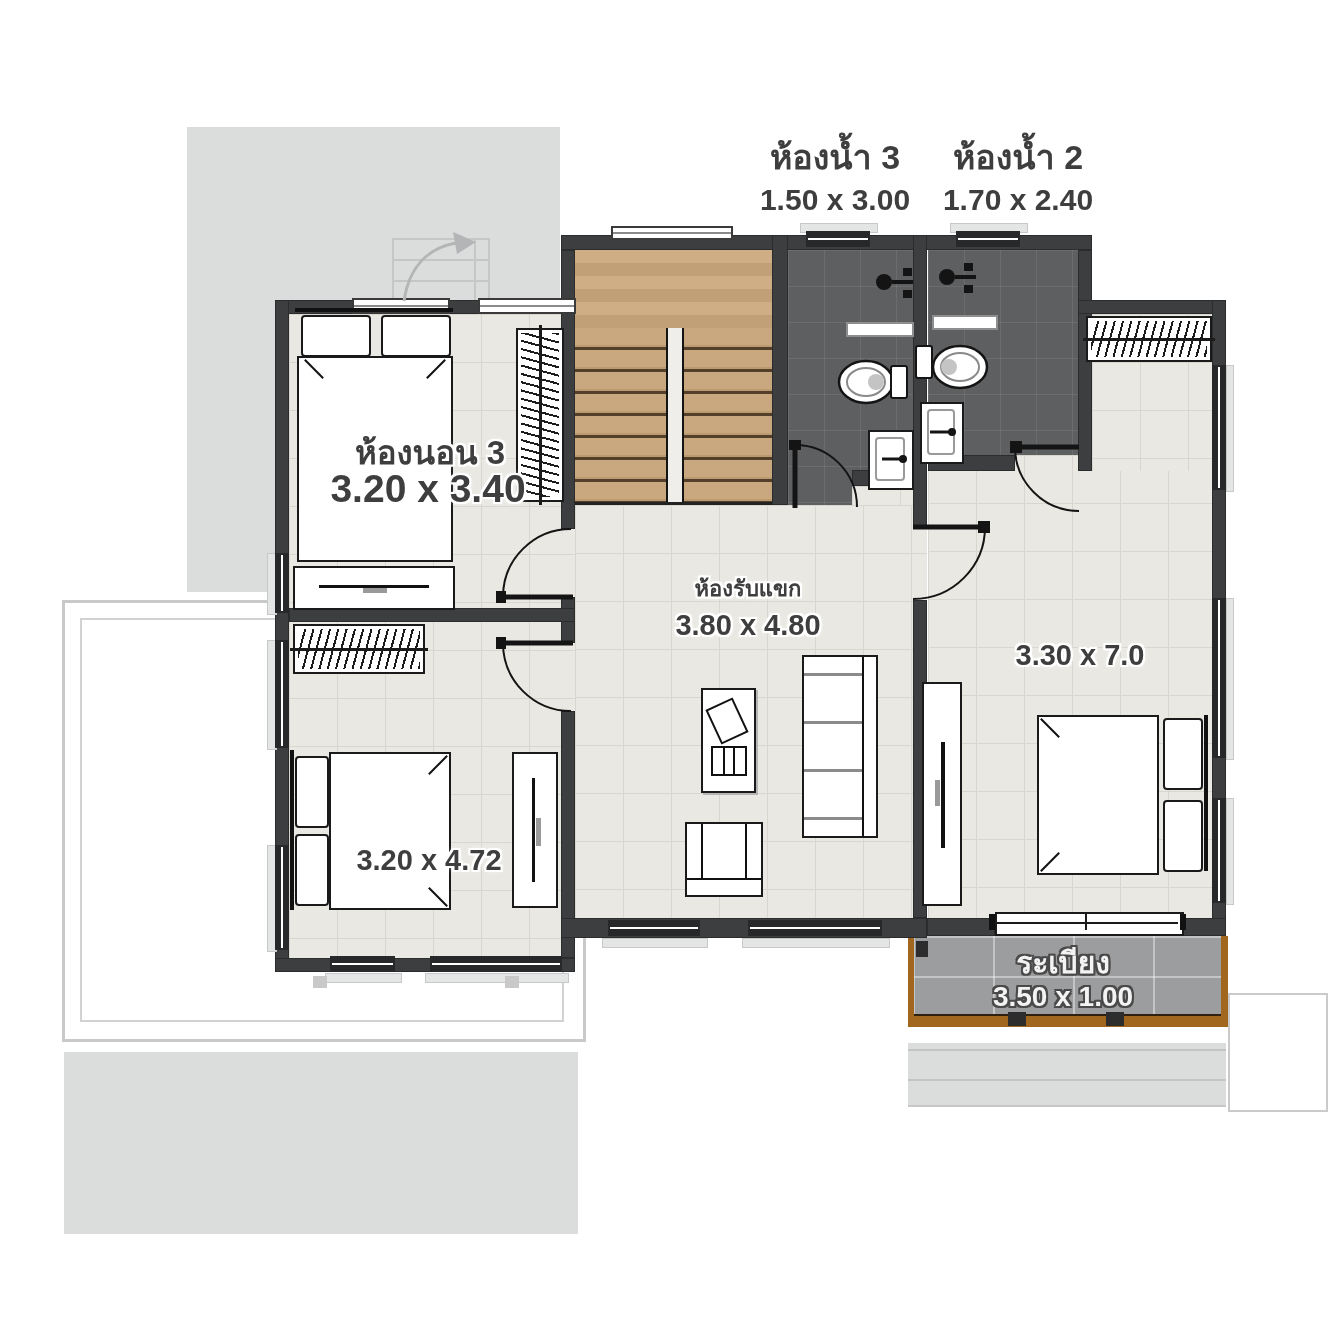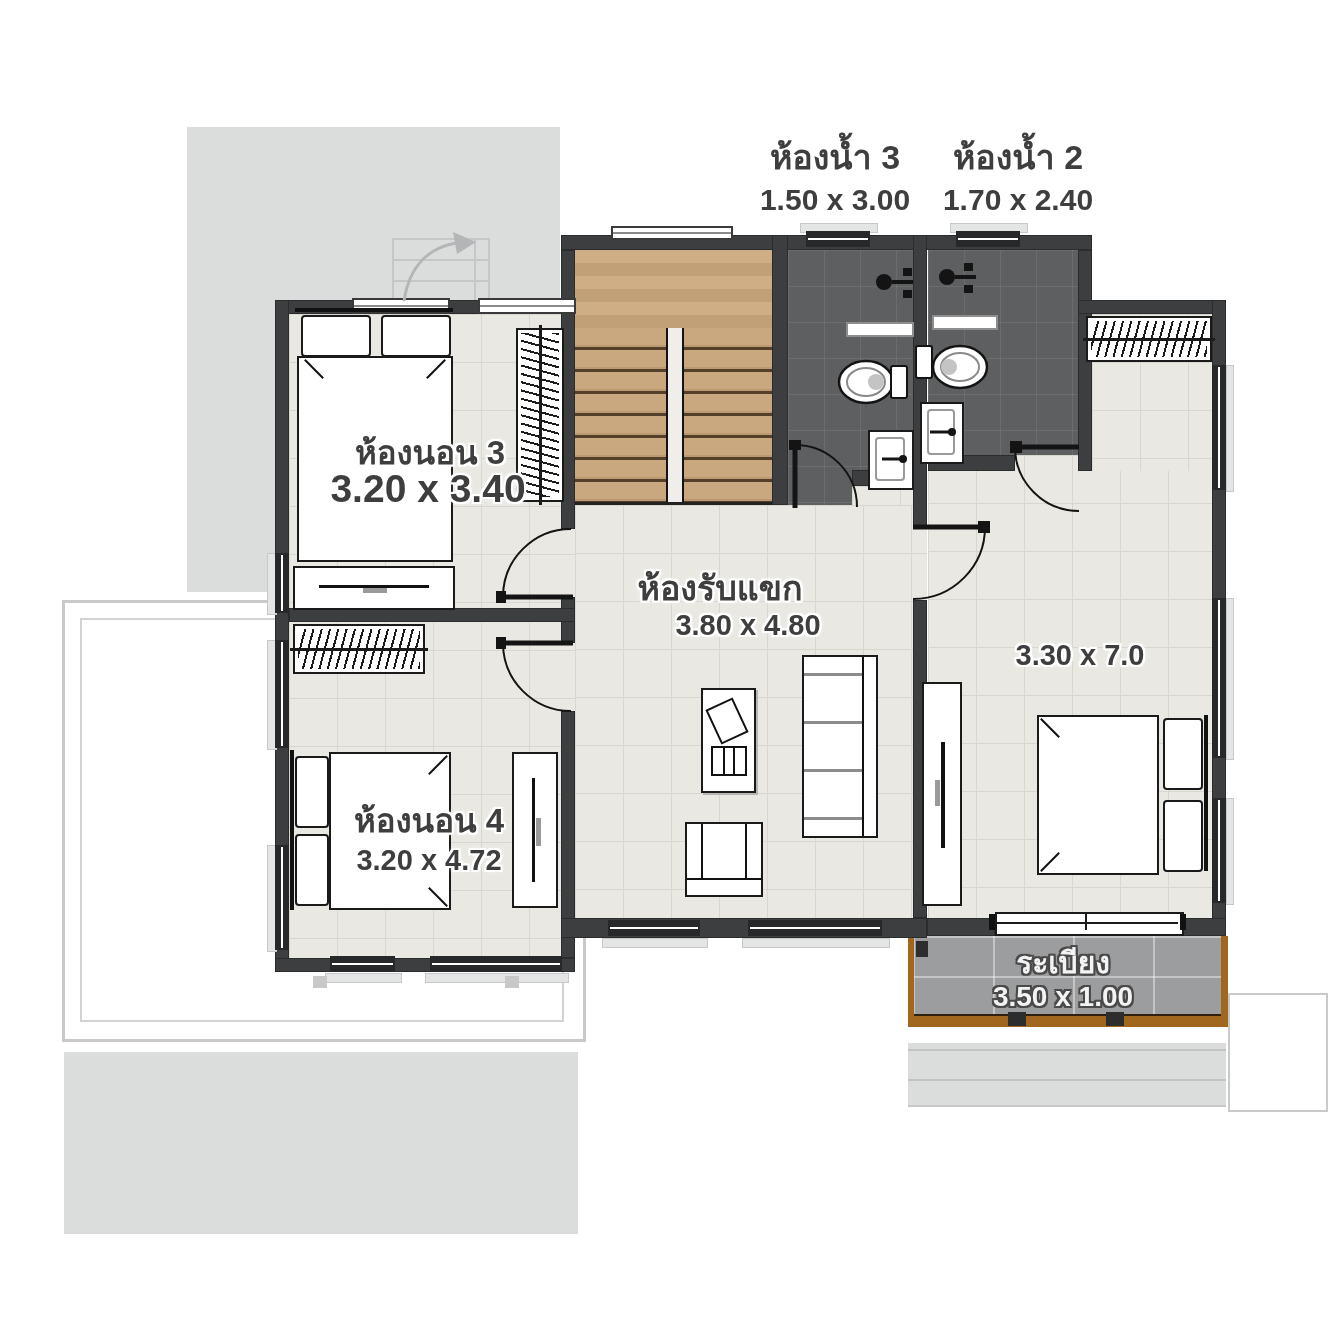--- a/index.html
+++ b/index.html
@@ -267,21 +267,20 @@
     <circle cx="952" cy="432" r="4" fill="#141414"></circle>
     <path d="M952 432 L930 432" stroke="#141414" stroke-width="3"></path>
   </svg>
 
   <div class="lbl" style="left:835px;top:157px;font-size:34px;">ห้องน้ำ 3</div>
   <div class="lbl" style="left:835px;top:200px;font-size:30px;">1.50 x 3.00</div>
   <div class="lbl" style="left:1018px;top:157px;font-size:34px;">ห้องน้ำ 2</div>
   <div class="lbl" style="left:1018px;top:200px;font-size:30px;">1.70 x 2.40</div>
   <div class="lbl" style="left:430px;top:452px;font-size:33px;">ห้องนอน 3</div>
   <div class="lbl" style="left:428px;top:489px;font-size:39px;">3.20 x 3.40</div>
-  <div class="lbl" style="left:720px;top:588px;font-size:34px;">ห้องรับแขก</div>
+  <div class="lbl" style="left:748px;top:588px;font-size:22px;">ห้องรับแขก</div>
   <div class="lbl" style="left:748px;top:625px;font-size:29px;">3.80 x 4.80</div>
   <div class="lbl" style="left:1080px;top:655px;font-size:29px;">3.30 x 7.0</div>
-  <div class="lbl" style="left:429px;top:820px;font-size:33px;">ห้องนอน 4</div>
   <div class="lbl" style="left:429px;top:860px;font-size:29px;">3.20 x 4.72</div>
   <div class="lbl lblw" style="left:1063px;top:962px;font-size:30px;">ระเบียง</div>
   <div class="lbl lblw" style="left:1063px;top:997px;font-size:28px;">3.50 x 1.00</div>
 
 </div>
 
 </body></html>

